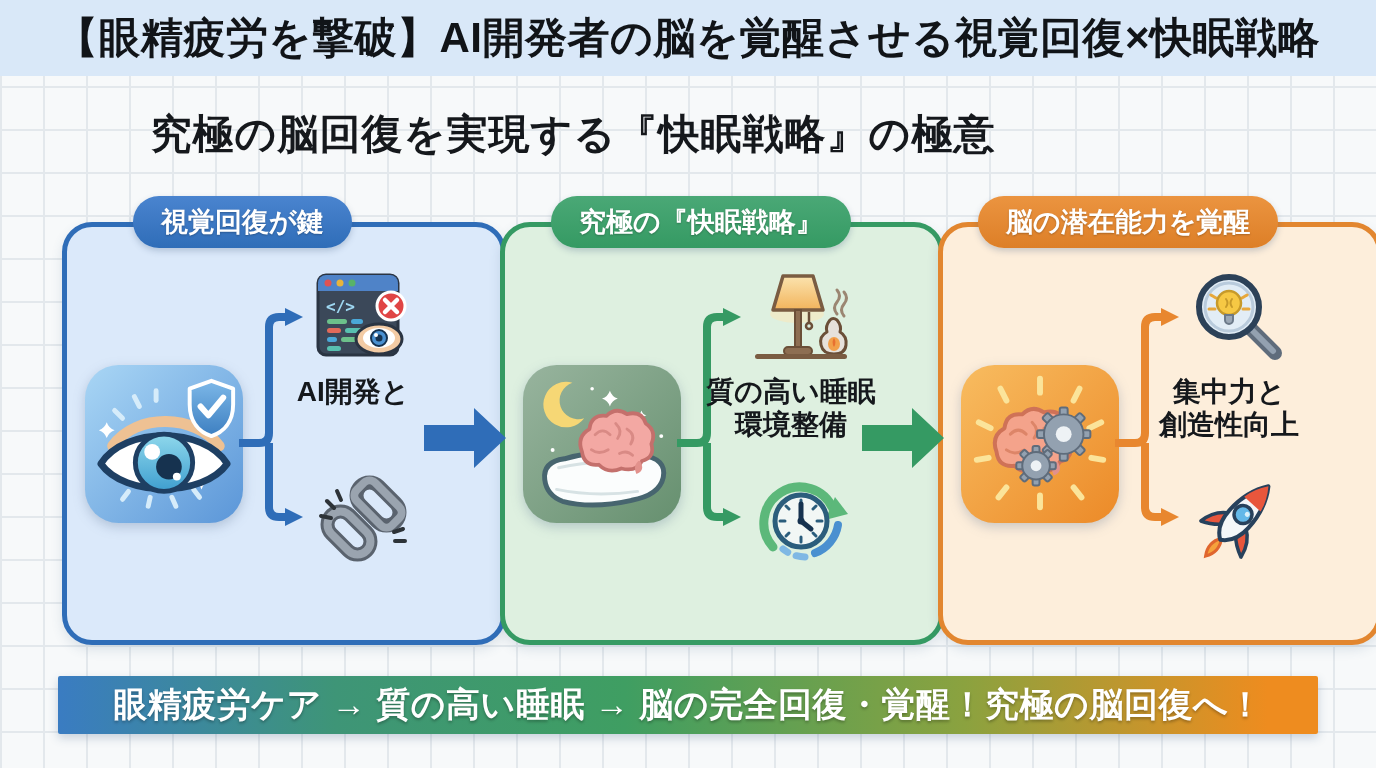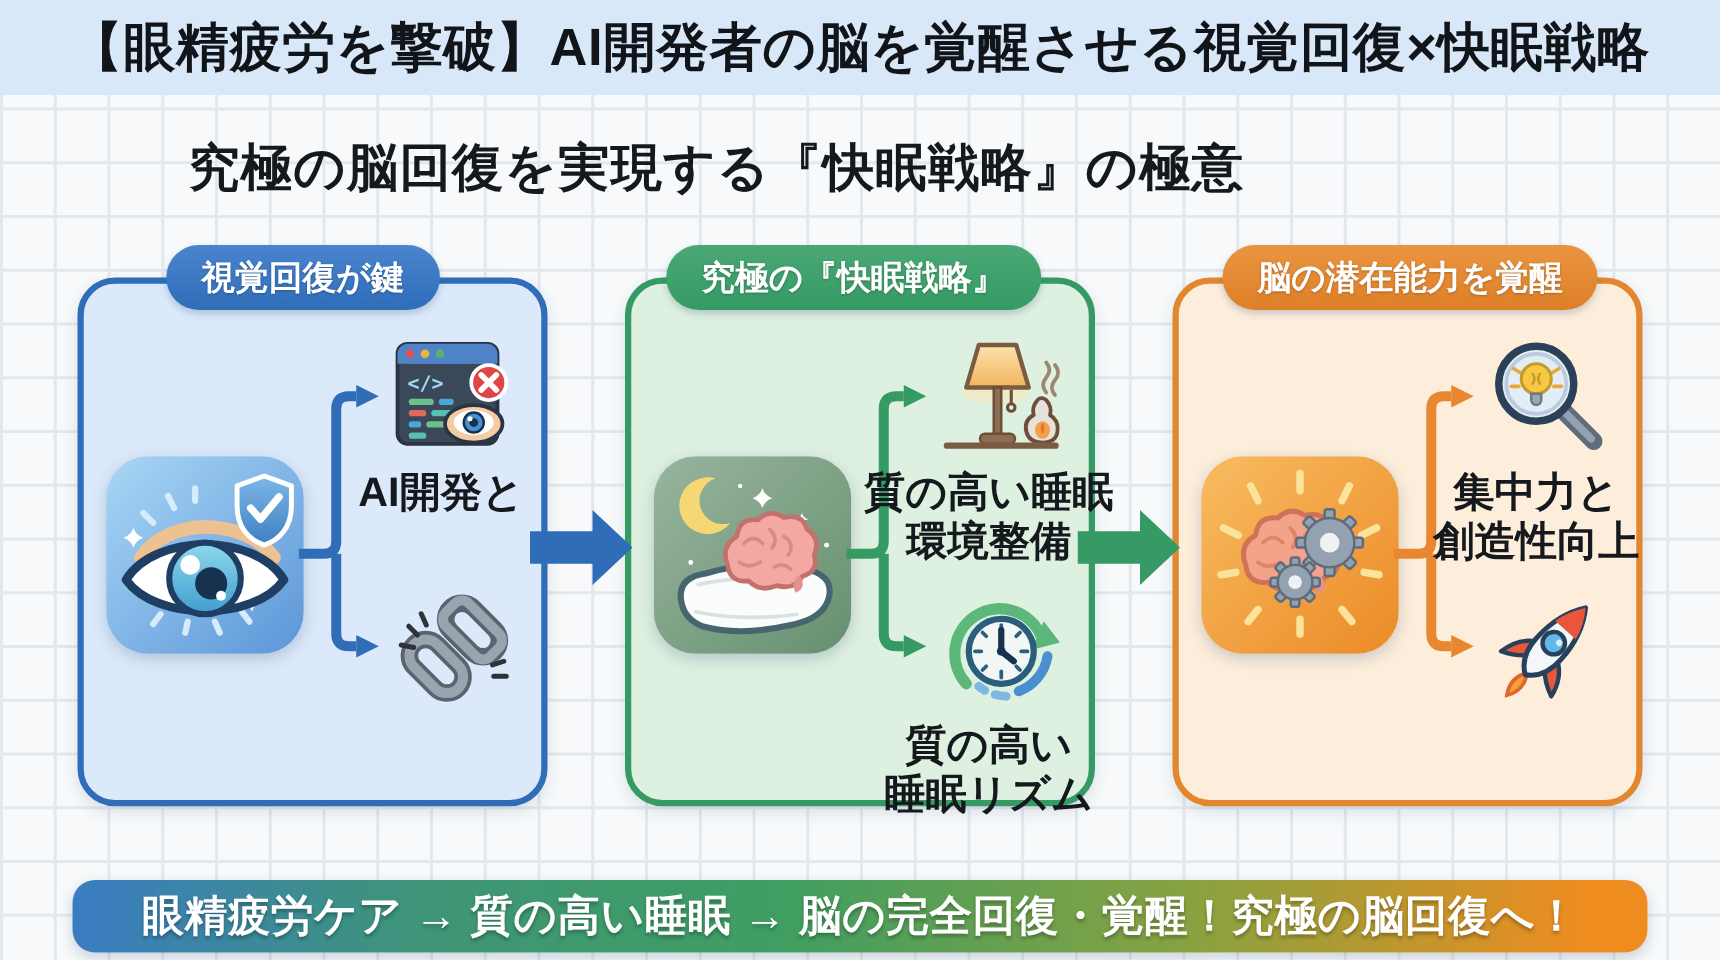--- a/index.html
+++ b/index.html
@@ -22,62 +22,62 @@
   .title-band h1{
     font-size:42px; font-weight:900; color:#111418; letter-spacing:0.5px; white-space:nowrap;
   }
   .subtitle{
     position:absolute; left:0; top:102px; width:1146px; height:64px;
     display:flex; align-items:center; justify-content:center;
     font-size:41px; font-weight:900; color:#15181c; letter-spacing:1px; white-space:nowrap;
   }
 
   .panel{
-    position:absolute; top:222px; width:376px; height:423px;
+    position:absolute; top:222px; width:444px; height:423px;
     border-radius:30px; border:5px solid #000;
     box-shadow:0 5px 12px rgba(60,90,130,.14);
   }
   .panel-blue  { left:62px;  background:#dbe9fa; border-color:#2f6db8; }
   .panel-green { left:500px; background:#def0e0; border-color:#359a63; }
   .panel-orange{ left:938px; background:#fdeedb; border-color:#e2862f; }
 
   .badge{
     position:absolute; top:-31px; padding:8px 28px; border-radius:28px;
     font-size:27px; font-weight:900; color:#ffffff; white-space:nowrap;
     text-shadow:0 1px 2px rgba(0,0,0,.25);
     box-shadow:0 3px 6px rgba(50,80,120,.25);
   }
   .panel-blue   .badge{ left:66px; background:linear-gradient(180deg,#4a84cf,#2f6db8); }
-  .panel-green  .badge{ left:28px; background:linear-gradient(180deg,#4aa876,#359a63); }
+  .panel-green  .badge{ left:46px; background:linear-gradient(180deg,#4aa876,#359a63); }
   .panel-orange .badge{ left:35px; background:linear-gradient(180deg,#eb9440,#dd7f27); }
 
   .main-icon{ position:absolute; left:18px; top:138px; width:158px; height:158px;
     filter:drop-shadow(0 4px 6px rgba(50,80,120,.25)); }
   .connector{ position:absolute; left:172px; top:80px; width:86px; height:226px; }
 
   .branch-icon{ position:absolute; left:246px; width:100px; height:96px;
     display:flex; align-items:center; justify-content:center; }
   .branch-icon.b-top{ top:42px; }
   .branch-icon.b-bottom{ top:244px; }
 
   .branch-label{
     position:absolute; left:186px; width:200px; text-align:center;
-    font-size:33px; font-weight:900; color:#15181c; line-height:1.18; white-space:nowrap;
+    font-size:28px; font-weight:900; color:#15181c; line-height:1.18; white-space:nowrap;
   }
   .branch-label.l-top{ top:148px; }
   .branch-label.l-bottom{ top:350px; }
   .branch-label span{ display:block; }
 
   .flow-arrow{ position:absolute; top:406px; width:82px; height:64px; }
   .flow-arrow.a1{ left:424px; }
   .flow-arrow.a2{ left:862px; }
 
   .footer-banner{
-    position:absolute; left:58px; top:704px; width:1260px; height:58px;
-    border-radius:18px;
+    position:absolute; left:58px; top:676px; width:1260px; height:58px;
+    border-radius:2px;
     background:linear-gradient(90deg,#3a7cc2 0%,#3e9577 22%,#3f9e62 45%,#8ba23f 72%,#ee8c1f 96%);
     display:flex; align-items:center; justify-content:center;
     box-shadow:0 4px 10px rgba(60,90,130,.25);
   }
   .footer-banner span{
     font-size:34px; font-weight:900; color:#ffffff; white-space:nowrap;
     text-shadow:0 2px 3px rgba(0,0,0,.28); letter-spacing:0.5px;
   }
 </style>
 </head>
@@ -281,24 +281,20 @@
           <line x1="33" y1="65" x2="36" y2="62"></line>
             <line x1="63" y1="65" x2="60" y2="62"></line>
         </g>
         <g stroke="#16324f" stroke-width="5" stroke-linecap="round">
           <line x1="48" y1="50" x2="48" y2="33"></line>
             <line x1="48" y1="50" x2="58" y2="58"></line>
         </g>
         <circle cx="48" cy="50" r="3.5" fill="#16324f"></circle>
       </svg>
     </div>
-    <div class="branch-label l-bottom">
-      <span>質の高い</span>
-      <span>睡眠リズム</span>
-    </div>
   </section>
 
   <section class="panel panel-orange">
     <div class="badge">脳の潜在能力を覚醒</div>
 
     <div class="main-icon">
       <svg width="158" height="158" viewBox="0 0 160 160">
         <defs>
           <linearGradient id="gFire" x1="0" y1="0" x2="1" y2="1">
             <stop offset="0" stop-color="#f8bc60"></stop>

